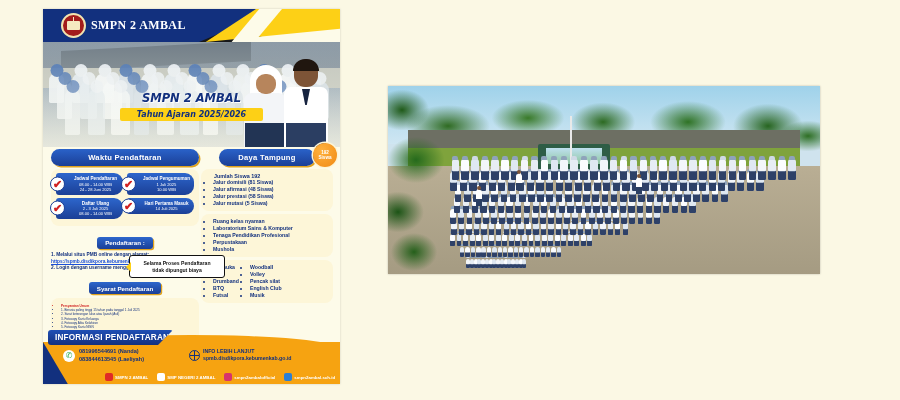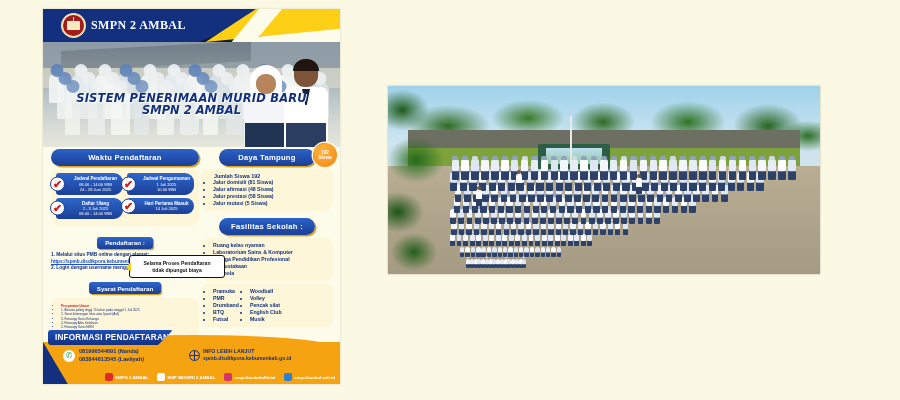--- a/index.html
+++ b/index.html
@@ -296,22 +296,22 @@
     <div class="boy">
       <div class="body"></div>
         <div class="pant"></div>
         <div class="head"></div>
         <div class="hair"></div>
         <div class="tie"></div>
     </div>
   </div>
 
   <div class="spmb">
-    <div class="t2">SISTEM PENERIMAAN MURID BARU</div>
     <div class="t3">SMPN 2 AMBAL</div>
+    <div class="year">Tahun Ajaran 2025/2026</div>
   </div>
 
   <div class="body-wrap">
 
     <div class="colL">
       <div class="hdbtn">Waktu Pendaftaran</div>
       <div class="panel">
         <div class="twocol">
           <div>
             <div class="pill">
@@ -386,21 +386,20 @@
       <div class="panel">
         <div class="rhead">Jumlah Siswa 192</div>
         <ul class="rlist" id="dt-list">
             <li>Jalur domisili (81 Siswa)</li>
             <li>Jalur afirmasi (48 Siswa)</li>
             <li>Jalur prestasi (58 Siswa)</li>
             <li>Jalur mutasi (5 Siswa)</li>
           </ul>
       </div>
 
-      <div class="hdbtn" style="width:96px;margin:7px auto 0;">Fasilitas Sekolah :</div>
       <div class="panel">
         <ul class="rlist" id="fs-list">
             <li>Ruang kelas nyaman</li>
             <li>Laboratorium Sains &amp; Komputer</li>
             <li>Tenaga Pendidikan Profesional</li>
             <li>Perpustakaan</li>
             <li>Mushola</li>
           </ul>
       </div>
 

